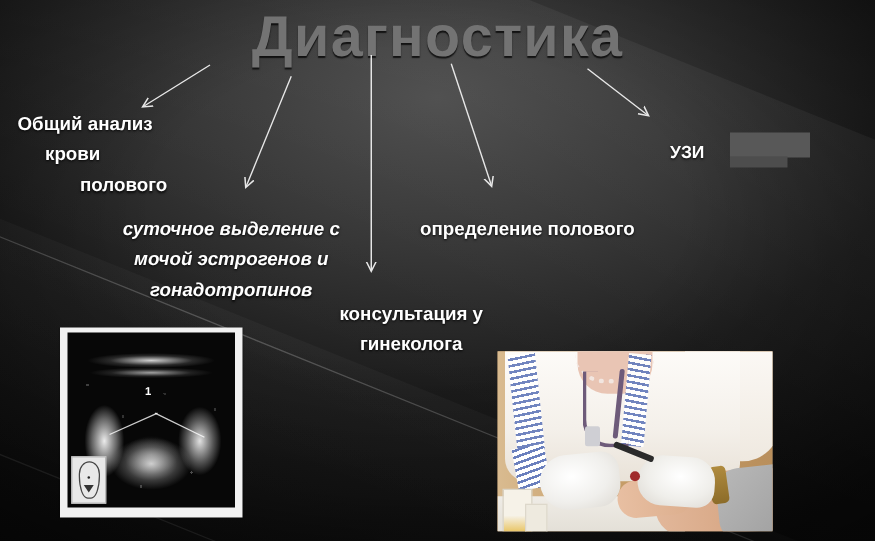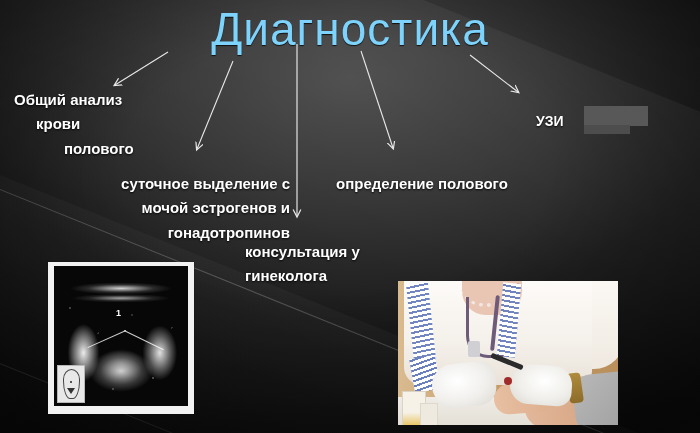--- a/index.html
+++ b/index.html
@@ -77,45 +77,45 @@
   }
 
   
   .title {
     position: absolute;
     left: 0;
     top: 2px;
     width: 700px;
     text-align: center;
     font-size: 46px;
-    font-weight: 400;
+    font-weight: 700;
     letter-spacing: 1px;
-    color: #7dd3fc;
+    color: #737373;
     text-shadow: 0 1px 1px rgba(0,0,0,0.75);
     white-space: nowrap;
   }
 
   
   .lbl {
     position: absolute;
     color: #ffffff;
     font-size: 15px;
     font-weight: 700;
     line-height: 1.62;
     white-space: nowrap;
     text-shadow: 0 1px 2px rgba(0,0,0,0.9);
   }
 
   #label-blood     { left: 14px;  top: 88px;  text-align: left; }
   #label-blood .l2 { padding-left: 22px; }
   #label-blood .l3 { padding-left: 50px; }
 
-  #label-urine     { left: 80px;  top: 172px; text-align: right; width: 210px; }
+  #label-urine     { left: 80px;  top: 172px; text-align: center; width: 210px; font-style: italic; }
   #label-chromatin { left: 336px; top: 172px; text-align: left; width: 210px; }
-  #label-gyn       { left: 245px; top: 240px; width: 168px; }
+  #label-gyn       { left: 245px; top: 240px; text-align: center; width: 168px; }
 
   #label-uzi {
     left: 536px; top: 110px;
     font-size: 14px; font-weight: 700;
   }
 
   
   .redact {
     position: absolute;
     background: #585858;

